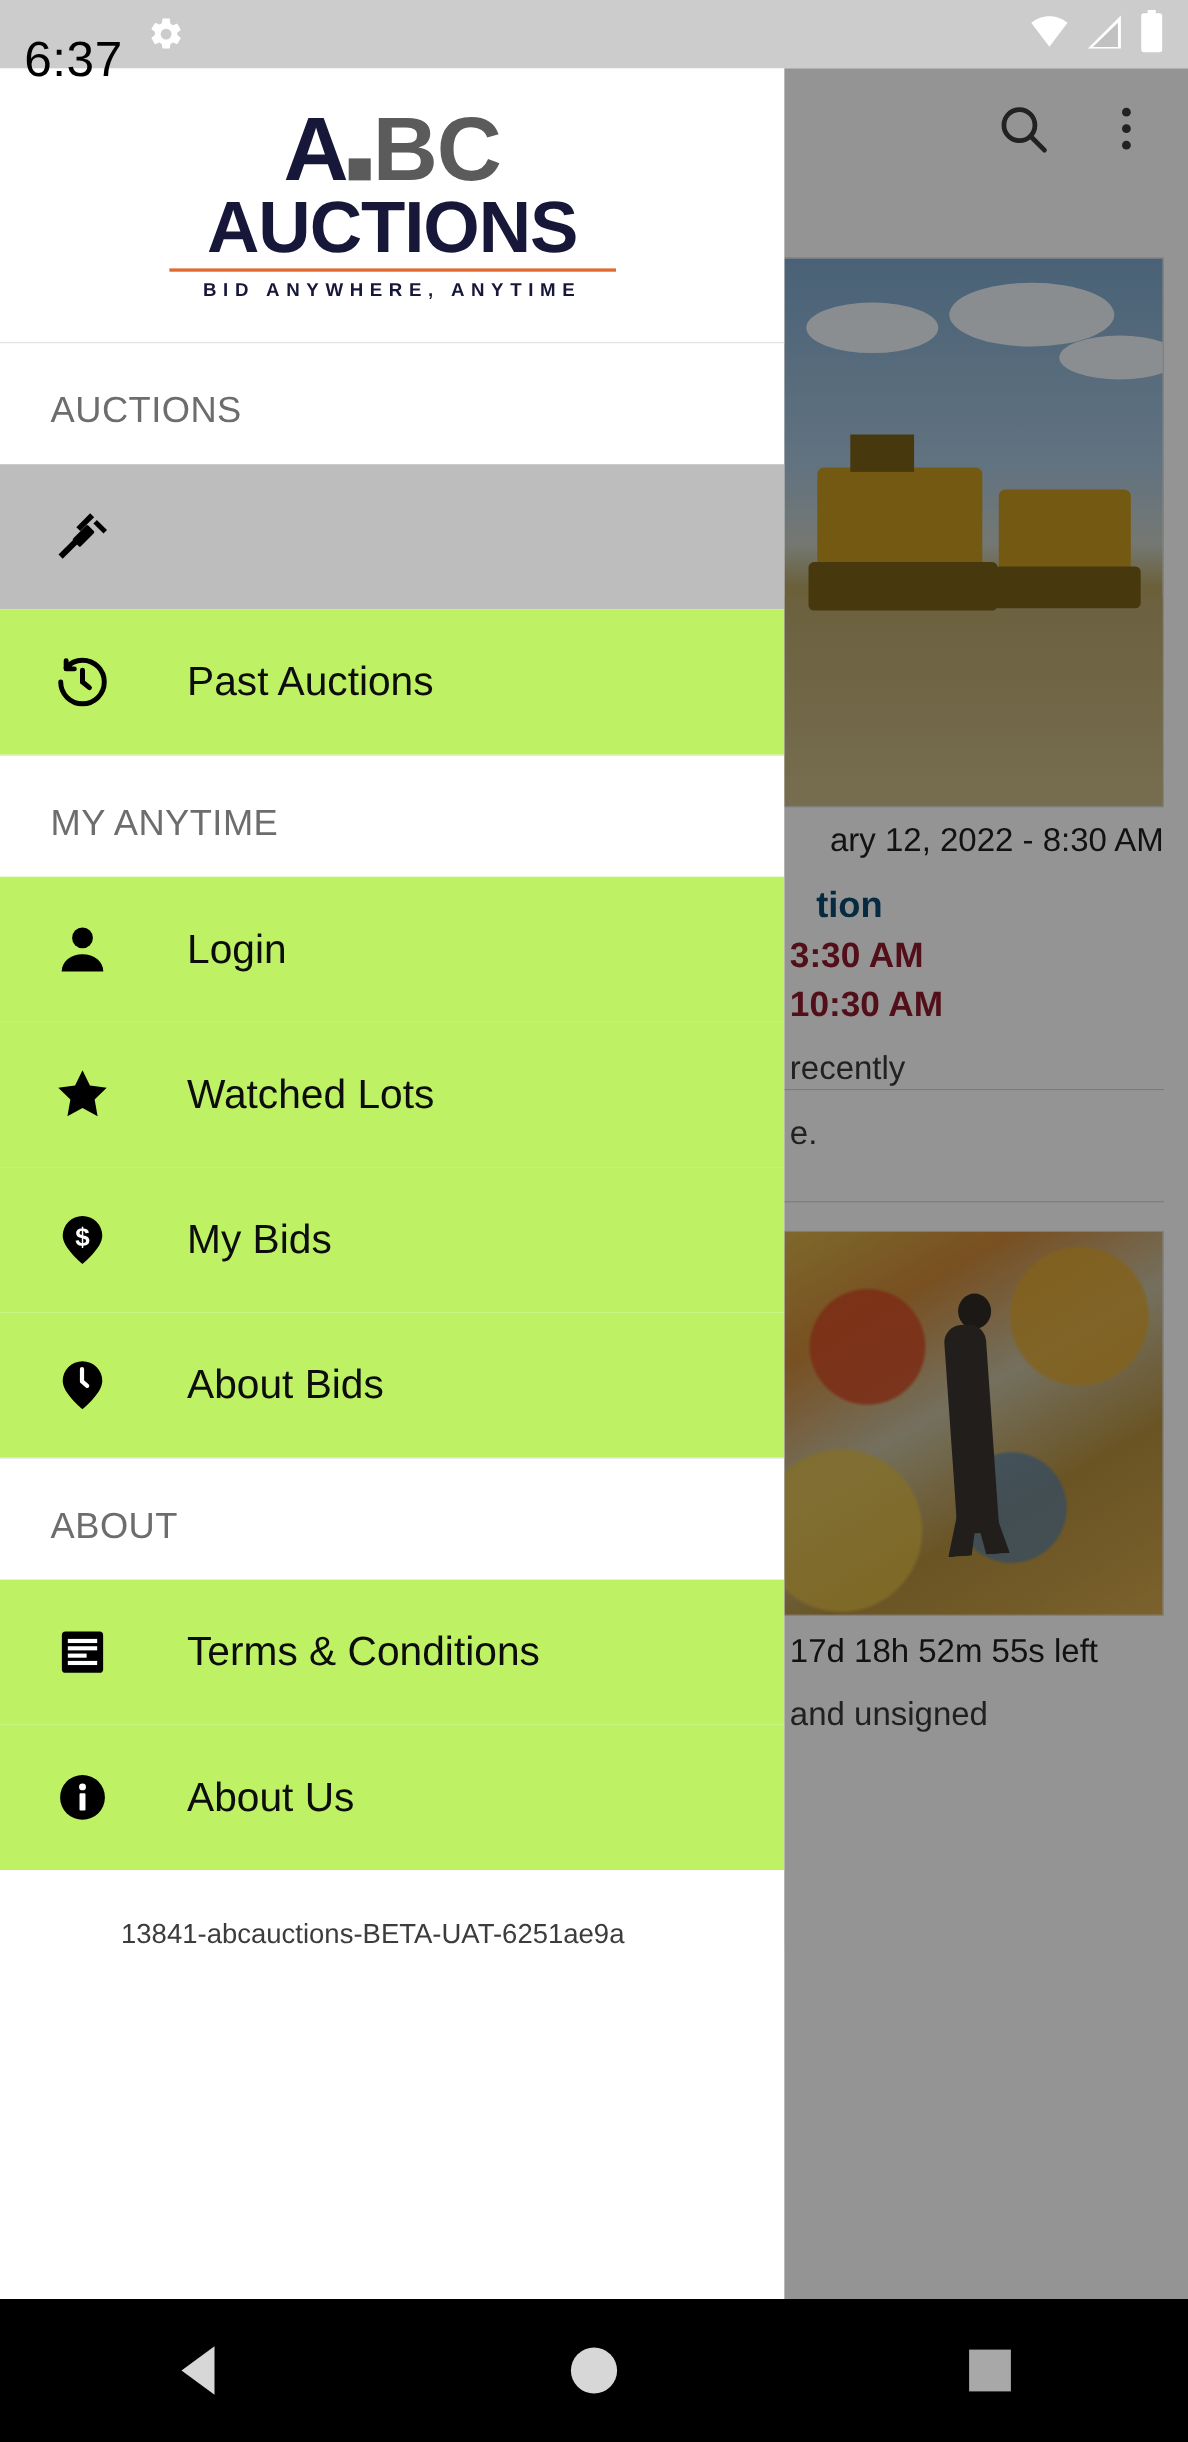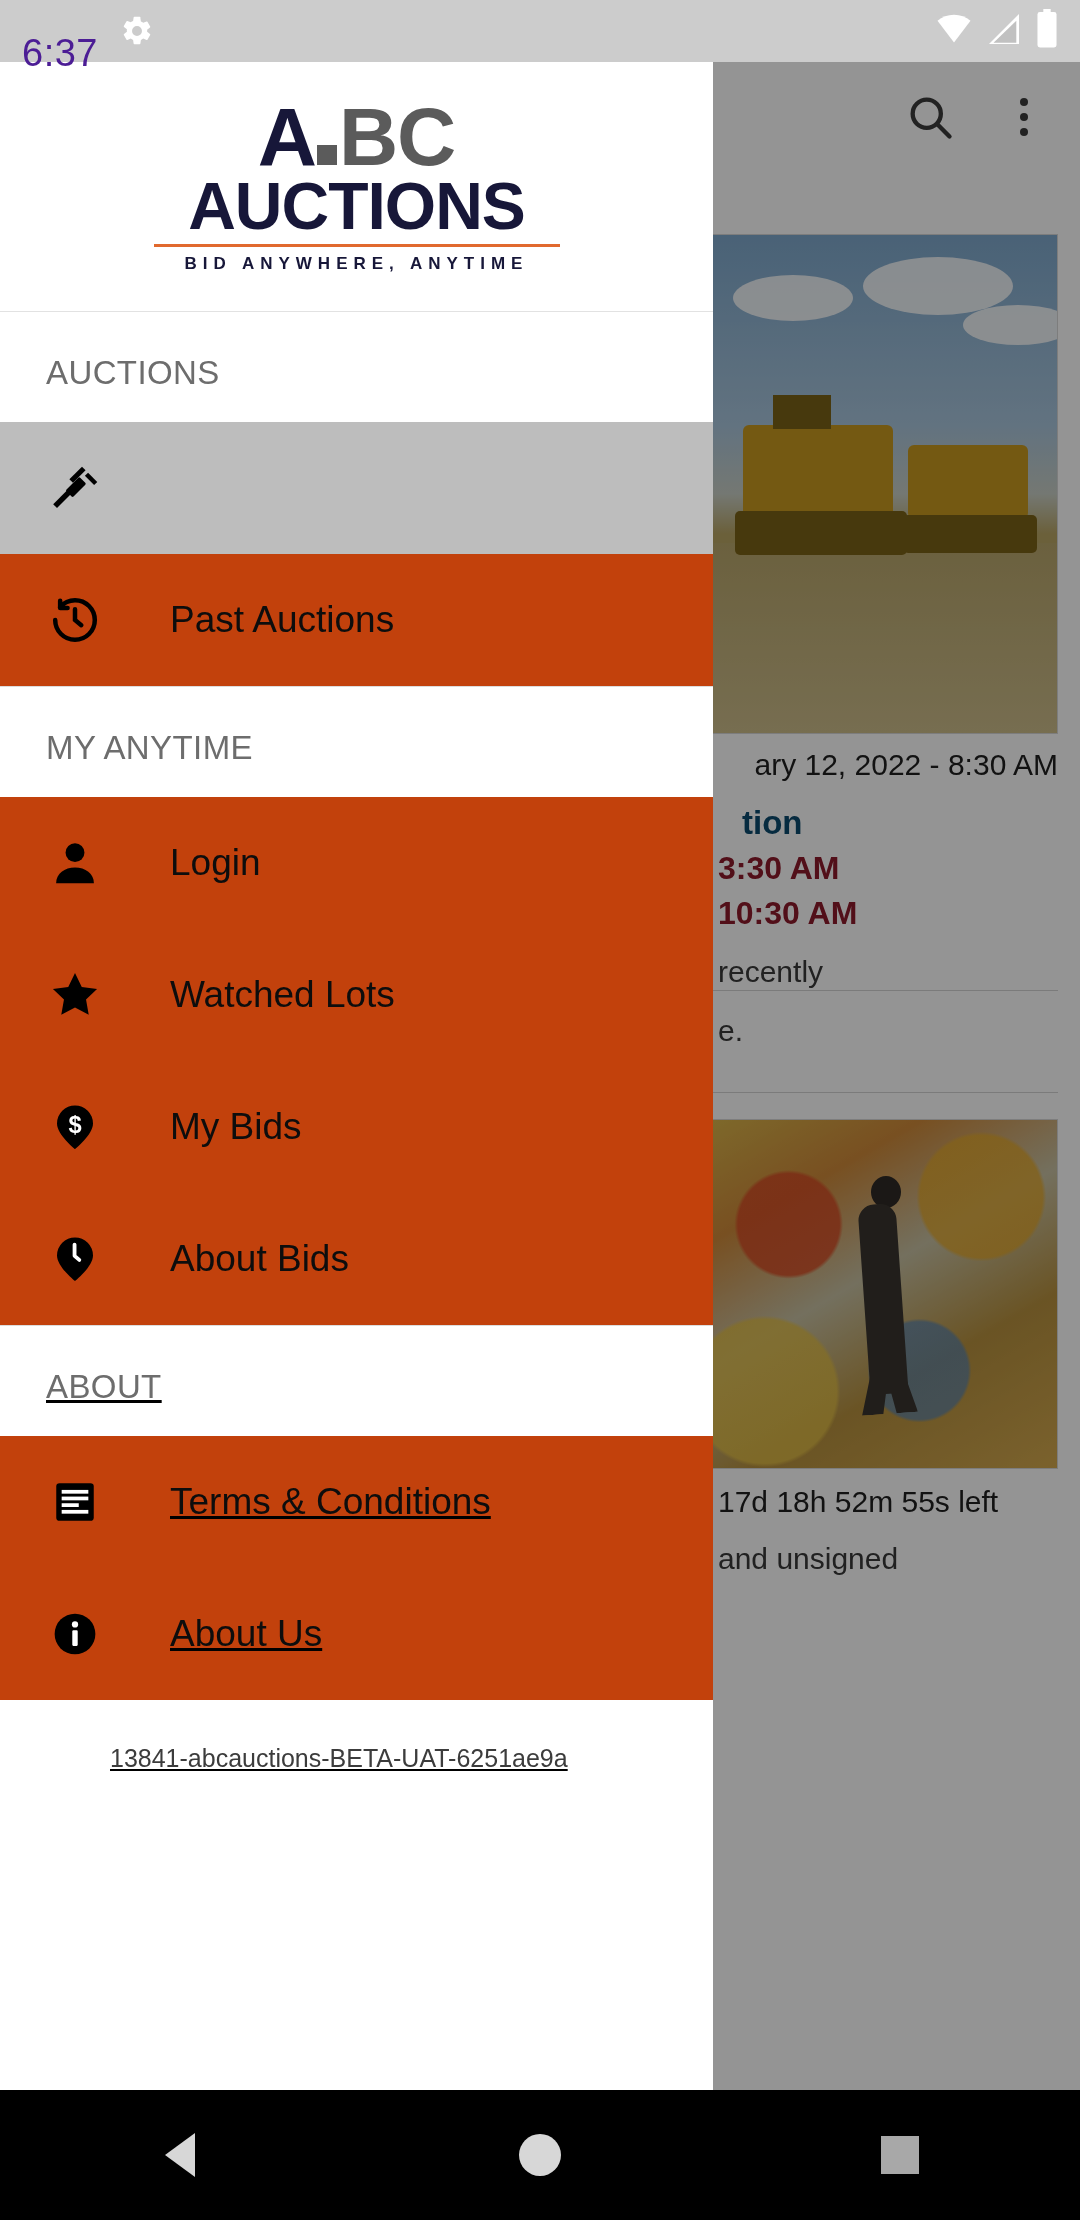--- a/index.html
+++ b/index.html
@@ -10,21 +10,21 @@
     overflow:hidden;
   }
   #screen { position:relative; width:1080px; height:2220px; overflow:hidden; background:#fff; }
 
   
   #status-bar {
     position:absolute; top:0; left:0; width:1080px; height:62px;
     background:#cccccc; display:flex; align-items:center;
     padding:0 22px; z-index:60;
   }
-  #status-time { font-size:38px; color:#4c1d95; letter-spacing:0.5px;margin-top:45px; }
+  #status-time { font-size:45px; color:#000000; letter-spacing:0.5px;margin-top:45px; }
   #status-gear { margin-left:22px; display:flex; align-items:center; }
   #status-right { margin-left:auto; display:flex; align-items:center; gap:14px; }
 
   
   #app-bg {
     position:absolute; top:62px; left:0; width:1080px; height:2028px;
     background:#ffffff; z-index:10;
   }
   #app-toolbar {
     position:absolute; top:0; left:0; width:1080px; height:110px;
@@ -92,21 +92,21 @@
     line-height:1; margin-top:-2px; }
   .logo-rule { width:406px; height:3px; background:#e1692e; margin-top:5px; }
   .logo-tag { font-size:17px; font-weight:bold; color:#171739;
     letter-spacing:6px; margin-top:7px; }
 
   .drawer-section { border-bottom:1px solid #dcdcdc; }
   .section-head { font-size:33px; color:#6d6d6d; padding:42px 0 30px 46px; letter-spacing:.4px; }
 
   .menu-item {
     display:flex; align-items:center; height:132px;
-    padding-left:46px; background:#c2410c;
+    padding-left:46px; background:#bef264;
   }
   .menu-item.active { background:#bdbdbd; }
   .menu-icon { width:58px; height:58px; flex:none; display:flex; align-items:center; justify-content:center; }
   .menu-label { font-size:37px; color:#0d0d0d; margin-left:66px; white-space:nowrap; }
 
   #drawer-version {
     font-size:25px; color:#3c3c3c; padding:44px 0 0 110px;
   }
   #drawer-rest { flex:1; background:#fff; }
 
@@ -285,21 +285,21 @@
         <span class="menu-icon">
           <svg viewBox="0 0 24 24" width="54" height="54">
             <path d="M12 2.4a8 8 0 00-8 8c0 5 8 11.4 8 11.4s8-6.4 8-11.4a8 8 0 00-8-8z" fill="#000"></path>
             <path d="M11.8 5.6v5l2.1 1.8" fill="none" stroke="#fff" stroke-width="1.7" stroke-linecap="round" stroke-linejoin="round"></path>
           </svg>
         </span>
         <span class="menu-label">About Bids</span>
       </div>
     </div>
 
-    <div class="drawer-section" style="border-bottom:none;text-decoration:underline;">
+    <div class="drawer-section" style="border-bottom:none;">
       <div class="section-head">ABOUT</div>
 
       <div class="menu-item">
         <span class="menu-icon">
           <svg viewBox="0 0 24 24" width="50" height="50">
             <rect x="3" y="3" width="18" height="18" rx="1.6" fill="#000"></rect>
             <rect x="5.6" y="6.2" width="12.8" height="1.8" fill="#fff"></rect>
             <rect x="5.6" y="9.4" width="12.8" height="1.8" fill="#fff"></rect>
             <rect x="5.6" y="12.6" width="8.2" height="1.8" fill="#fff"></rect>
             <rect x="5.6" y="15.8" width="12.8" height="1.8" fill="#fff"></rect>

